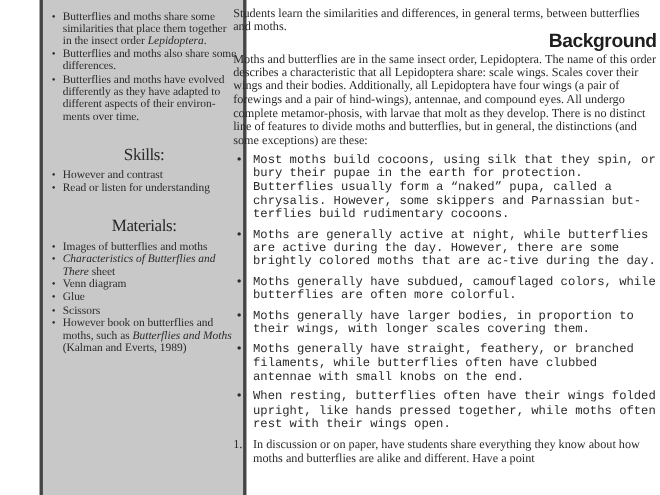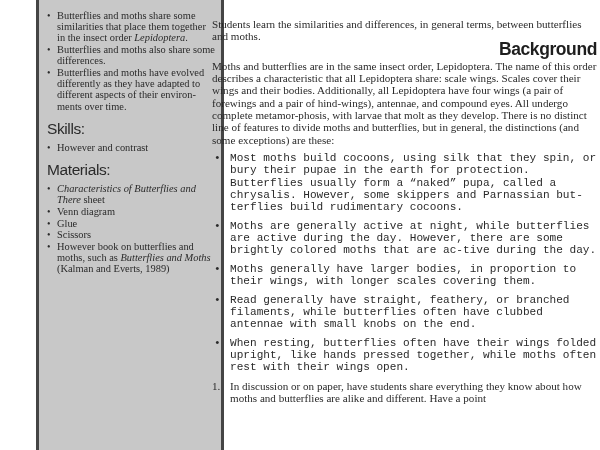--- a/index.html
+++ b/index.html
@@ -19,27 +19,27 @@
   }
   .sidebar ul { list-style: none; margin: 0; padding: 0; }
   .sidebar li {
     position: relative; padding-left: 10px;
     font-size: 10.4px; line-height: 11.2px; margin-bottom: 0.5px;
   }
   .sidebar li::before {
     content: "•"; position: absolute; left: 0; top: 0; font-size: 10px;
   }
   .sidebar h3 {
-    font-family: Liberation Sans, sans-serif;
+    font-family: Liberation Serif, serif;
     font-weight: normal; font-size: 15.5px; letter-spacing: -0.4px;
-    margin: 8px 0 4px 0; color: #2a2a2a;
+    margin: 20px 0 4px 0; color: #2a2a2a; text-align: center;
   }
   .cut-heading { height: 6px; overflow: hidden; }
   .main {
-    position: absolute; left: 212px; top: 12px; width: 385px;
+    position: absolute; left: 212px; top: 0; width: 385px;
     font-size: 11.1px; line-height: 12.3px;
   }
   .main p { margin: 0; }
   .intro { padding-top: 6px; }
   .main h2 {
     font-family: "Liberation Sans", "DejaVu Sans", sans-serif;
     font-weight: bold; font-size: 17.5px; letter-spacing: -0.4px;
     margin: 0 0 5px 0; color: #1e1e1e; text-align: right;
   }
   .bg-list { list-style: none; margin: 6px 0 0 0; padding: 0; }
@@ -59,42 +59,45 @@
   <div class="cut-heading"></div>
   <ul>
     <li><span>Butterflies and moths share some similarities that place them together in the insect order </span><i>Lepidoptera</i><span>.</span></li>
     <li><span>Butterflies and moths also share some differences.</span></li>
     <li><span>Butterflies and moths have evolved differently as they have adapted to different aspects of their environ-ments over time.</span></li>
   </ul>
 
   <h3>Skills:</h3>
   <ul>
     <li>However and contrast</li>
+    <li>Read or listen for understanding</li>
   </ul>
 
   <h3>Materials:</h3>
   <ul>
+    <li><span>Images of butterflies and moths</span></li>
     <li><i>Characteristics of Butterflies and There</i><span> sheet</span></li>
     <li><span>Venn diagram</span></li>
     <li><span>Glue</span></li>
     <li><span>Scissors</span></li>
     <li><span>However book on butterflies and moths, such as </span><i>Butterflies and Moths</i><span> (Kalman and Everts, 1989)</span></li>
   </ul>
 </div>
 
 <div class="main">
   <p class="intro">Students learn the similarities and differences, in general terms, between butterflies and moths.</p>
 
   <h2>Background</h2>
   <p>Moths and butterflies are in the same insect order, Lepidoptera. The name of this order describes a characteristic that all Lepidoptera share: scale wings.  Scales cover their wings and their bodies.  Additionally, all Lepidoptera have four wings (a pair of forewings and a pair of hind-wings), antennae, and compound eyes.  All undergo complete metamor-phosis, with larvae that molt as they develop.  There is no distinct line of features to divide moths and butterflies, but in general, the distinctions (and some exceptions) are these:</p>
   <ul class="bg-list">
     <li>Most moths build cocoons, using silk that they spin, or bury their pupae in the earth for protection.  Butterflies usually form a “naked” pupa, called a chrysalis.  However, some skippers and Parnassian but-terflies build rudimentary cocoons.</li>
     <li>Moths are generally active at night, while butterflies are active during the day. However, there are some brightly colored moths that are ac-tive during the day.</li>
+    <li>Moths generally have subdued, camouflaged colors, while butterflies are often more colorful.</li>
     <li>Moths generally have larger bodies, in proportion to their wings, with longer scales covering them.</li>
-    <li>Read generally have straight, feathery, or branched filaments, while butterflies often have clubbed antennae with small knobs on the end.</li>
+    <li>Moths generally have straight, feathery, or branched filaments, while butterflies often have clubbed antennae with small knobs on the end.</li>
     <li>When resting, butterflies often have their wings folded upright, like hands pressed together, while moths often rest with their wings open.</li>
   </ul>
 
   <ol class="proc-list">
     <li>
       <span class="proc-num">1.</span>
       <span>In discussion or on paper, have students share everything they know about how moths and butterflies are alike and different. Have a point</span>
     </li>
   </ol>
 </div>

